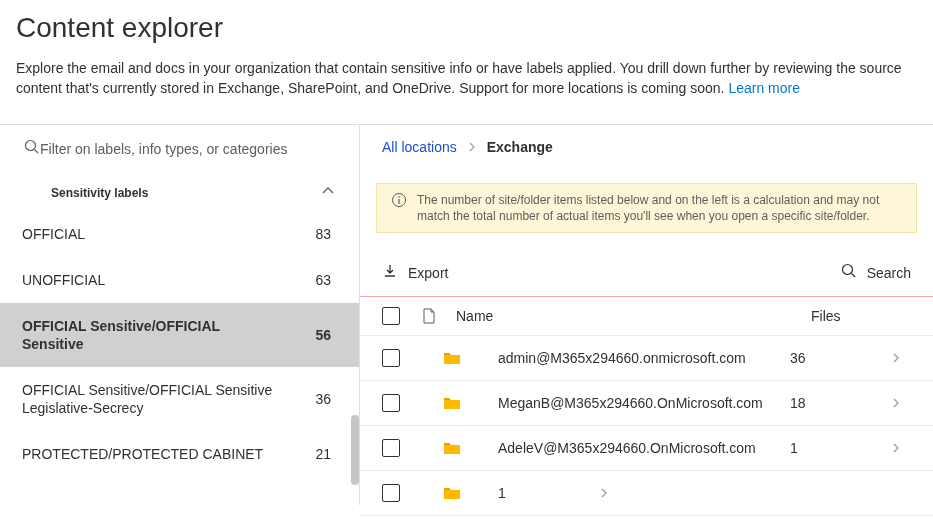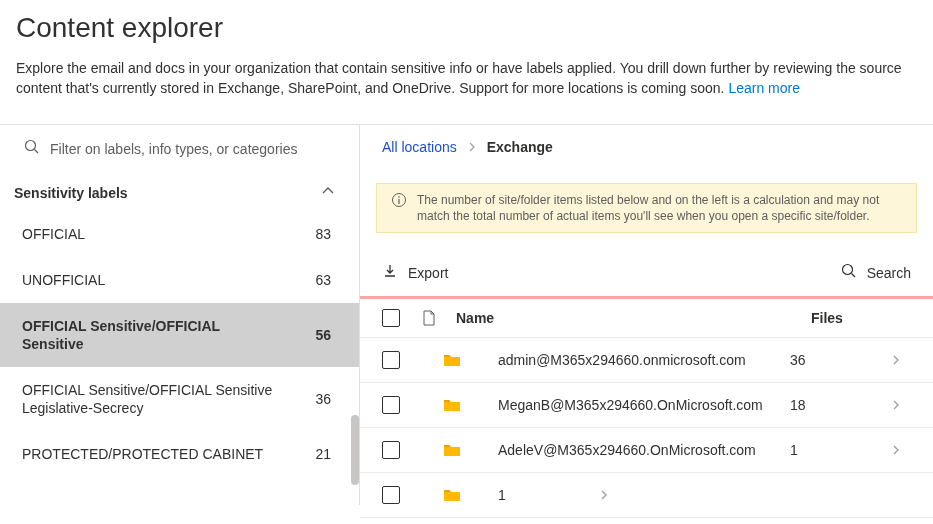--- a/index.html
+++ b/index.html
@@ -40,34 +40,34 @@
     }
     .left-panel {
       width: 360px;
       border-right: 1px solid #e1dfdd;
       position: relative;
     }
     .filter-row {
       display: flex;
       align-items: center;
       padding: 14px 18px 18px 24px;
-      gap: 10px;
       color: #605e5c;
     }
     .filter-placeholder {
       color: #605e5c;
       font-size: 14px;
     }
     .section-header {
       display: flex;
       align-items: center;
       justify-content: space-between;
       padding: 8px 24px 10px 14px;
       font-weight: 600;
-      font-size: 14px;
+      font-size: 12px;
+      margin-left: 37px;
     }
     .label-list {
       overflow-y: auto;
     }
     .label-item {
       display: flex;
       justify-content: space-between;
       align-items: center;
       padding: 14px 28px 14px 22px;
       cursor: pointer;
@@ -137,23 +137,23 @@
     .toolbar-left, .toolbar-right {
       display: flex;
       align-items: center;
       gap: 10px;
       cursor: pointer;
     }
     .table-header {
       display: flex;
       align-items: center;
       padding: 10px 22px;
-      border-top: 3px solid #fca5a5;
+      border-top: 1px solid #fca5a5;
       border-bottom: 1px solid #edebe9;
-      font-weight: 700;
+      font-weight: 400;
       font-size: 14px;
     }
     .col-check { width: 40px; display:flex; align-items:center;}
     .col-icon { width: 34px; display:flex; align-items:center;}
     .col-name { flex: 1; }
     .col-files { width: 70px; text-align: left; }
     .col-chevron { width: 30px; text-align: center; }
     .table-row {
       display: flex;
       align-items: center;

